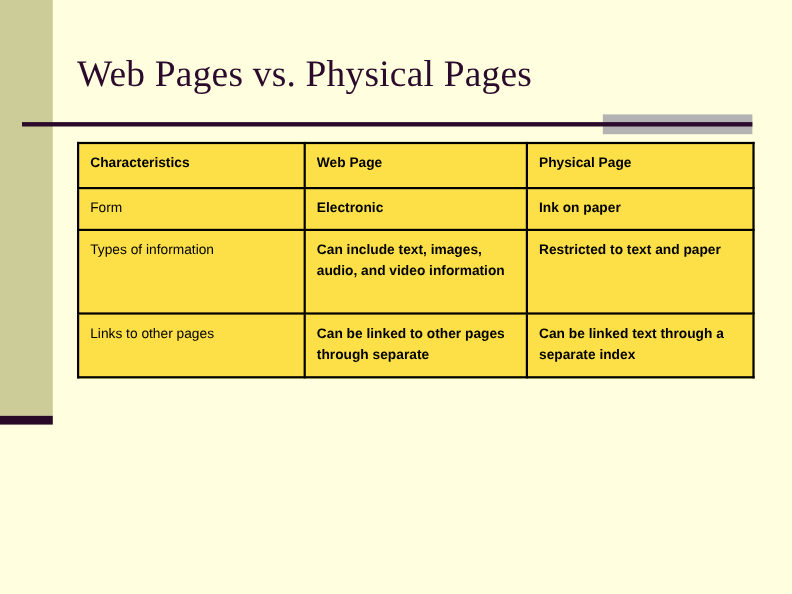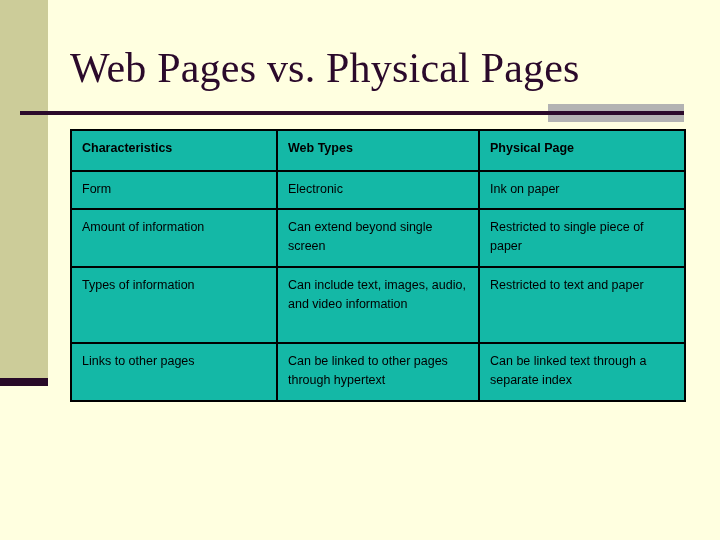--- a/index.html
+++ b/index.html
@@ -39,21 +39,21 @@
     background: #280A28;
   }
 
   
   .slide-title {
     position: absolute;
     left: 70px;
     top: 46px;
     width: 600px;
     font-family: "Liberation Serif", "DejaVu Serif", serif;
-    font-size: 42px;
+    font-size: 34px;
     line-height: 44px;
     color: #2B0A2B;
     white-space: nowrap;
     letter-spacing: 0.2px;
   }
 
   
   .deco-gray-band {
     position: absolute;
     left: 548px;
@@ -75,36 +75,36 @@
   .cmp-table-wrap {
     position: absolute;
     left: 70px;
     top: 129px;
     width: 614px;
   }
   table.cmp-table {
     border-collapse: collapse;
     width: 614px;
     table-layout: fixed;
-    background: #14b8a6;
+    background: #fde047;
   }
   table.cmp-table,
   table.cmp-table td,
   table.cmp-table th {
     border: 2px solid #000000;
   }
   table.cmp-table td,
   table.cmp-table th {
     padding: 8px 9px 8px 10px;
     vertical-align: top;
     text-align: left;
     font-size: 12.5px;
     line-height: 19px;
     color: #000000;
-    font-weight: normal;
+    font-weight: bold;
   }
   .col-a { width: 206px; }
   .col-b { width: 202px; }
   .col-c { width: 206px; }
 
   .cmp-table thead th {
     font-weight: bold;
     height: 23px;
   }
   .cmp-table tbody td.rowhead {
@@ -132,42 +132,37 @@
   <div class="cmp-table-wrap">
     <table class="cmp-table">
       <colgroup>
         <col class="col-a">
         <col class="col-b">
         <col class="col-c">
       </colgroup>
       <thead>
         <tr>
           <th>Characteristics</th>
-          <th>Web Types</th>
+          <th>Web Page</th>
           <th>Physical Page</th>
         </tr>
       </thead>
       <tbody>
         <tr class="r-form">
           <td class="rowhead">Form</td>
           <td>Electronic</td>
           <td>Ink on paper</td>
         </tr>
-        <tr class="r-amount">
-          <td class="rowhead">Amount of information</td>
-          <td>Can extend beyond single screen</td>
-          <td>Restricted to single piece of paper</td>
-        </tr>
         <tr class="r-types">
           <td class="rowhead">Types of information</td>
           <td>Can include text, images, audio, and video information</td>
           <td>Restricted to text and paper</td>
         </tr>
         <tr class="r-links">
           <td class="rowhead">Links to other pages</td>
-          <td>Can be linked to other pages through hypertext</td>
+          <td>Can be linked to other pages through separate</td>
           <td>Can be linked text through a separate index</td>
         </tr>
       </tbody>
     </table>
   </div>
 
 </div>
 
 </body></html>

